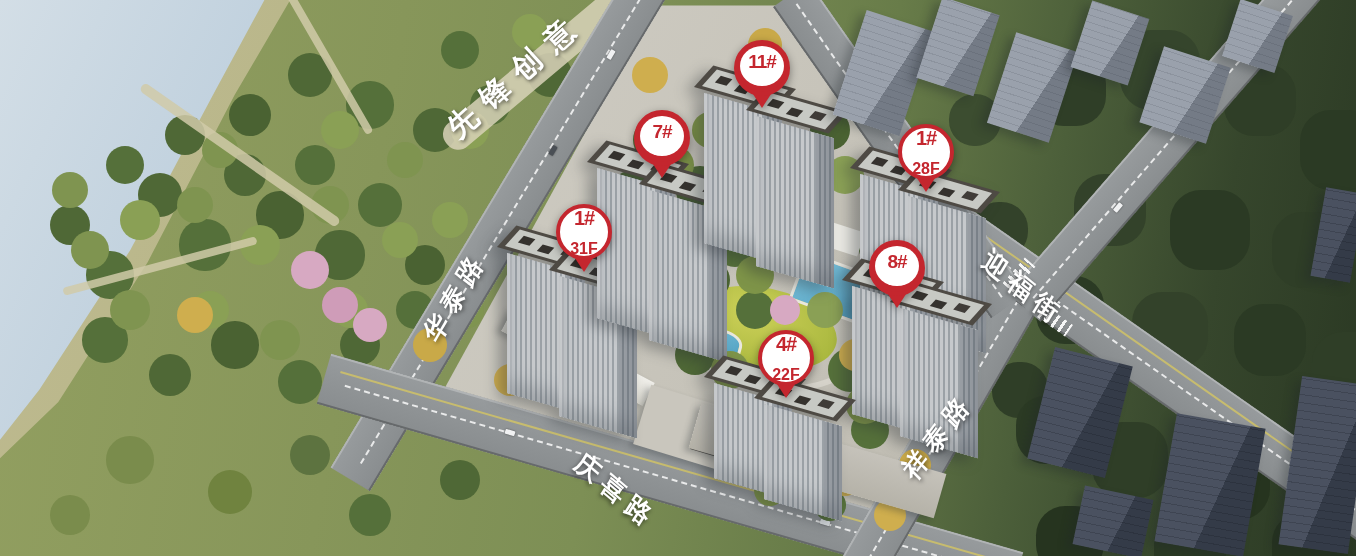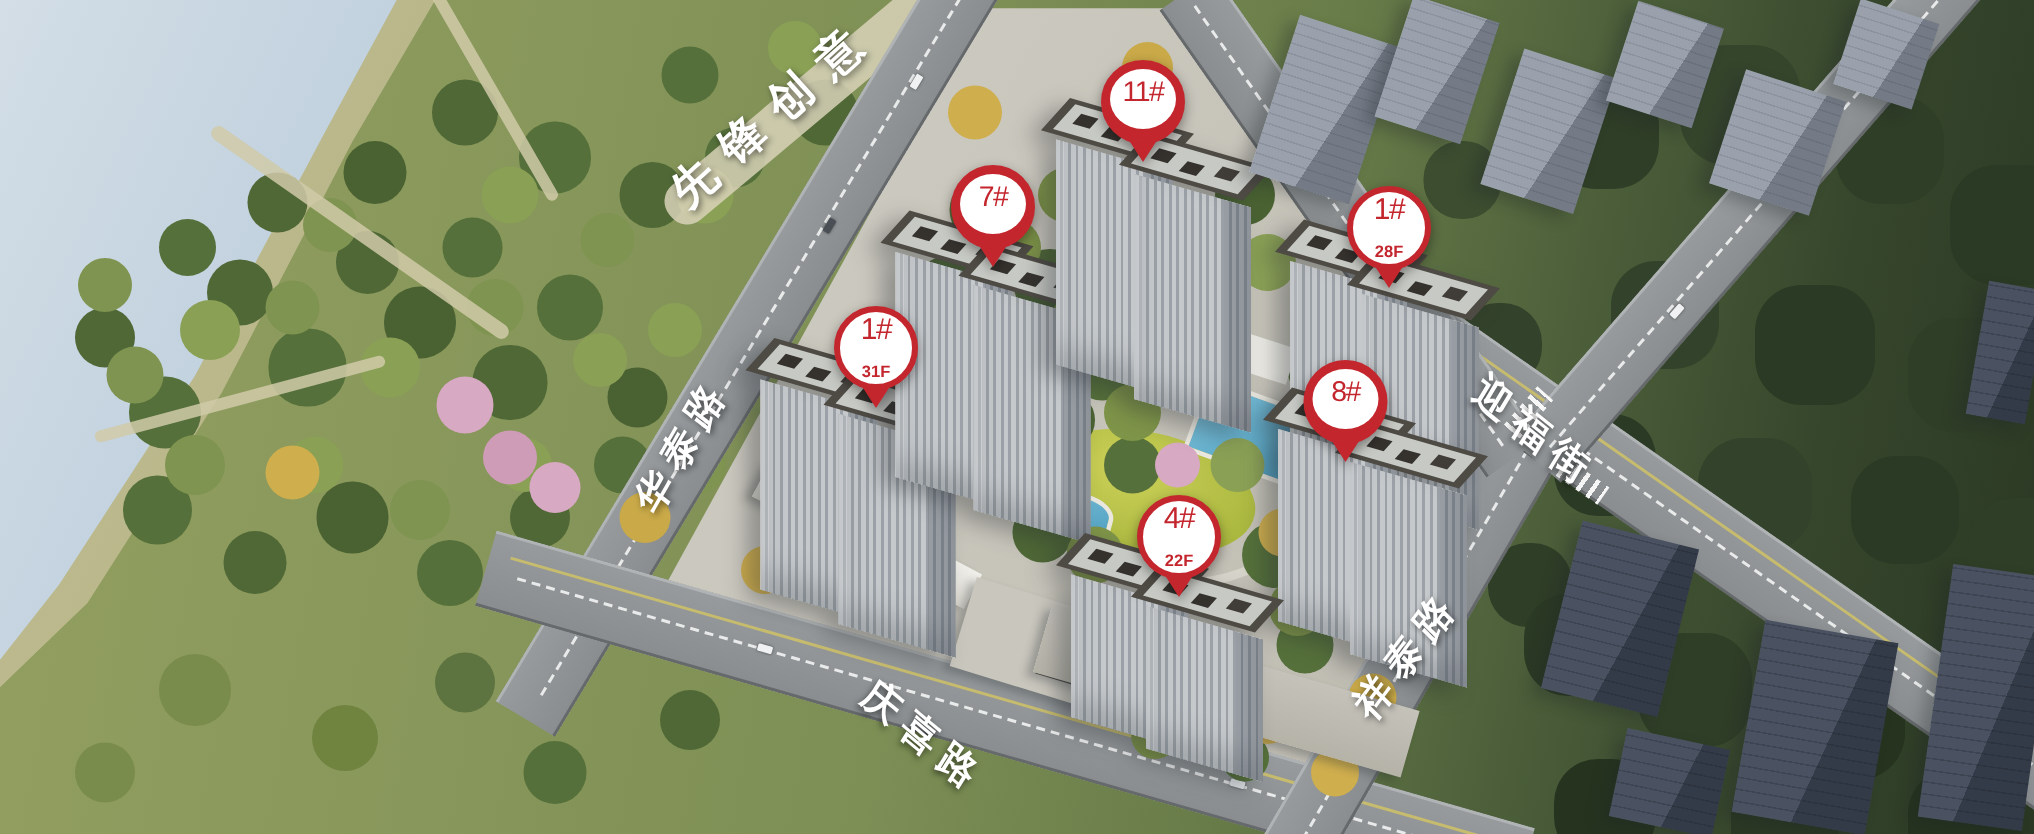--- a/index.html
+++ b/index.html
@@ -112,22 +112,22 @@
   
   .rlabel{position:absolute;color:var(--label-white,#fff);font-weight:bold;font-size:26px;
     letter-spacing:7px;white-space:nowrap;text-shadow:0 2px 4px rgba(0,0,0,.55);
     transform-origin:0 50%;z-index:15;}
   
   .pin{position:absolute;transform:translate(-50%,-100%);text-align:center;z-index:20;cursor:pointer;
     filter:drop-shadow(0 3px 4px rgba(0,0,0,.4));}
   .pin .balloon{position:relative;width:56px;height:56px;border-radius:50%;background:#fff;
     border:4px solid var(--pin-red,#c4262e);box-sizing:border-box;
     display:flex;flex-direction:column;align-items:center;justify-content:center;line-height:1;}
-  .pin .num{font-size:20px;font-weight:normal;color:var(--pin-red,#c4262e);letter-spacing:-1px;text-align:center;}
-  .pin .floors{font-size:11px;font-weight:bold;color:var(--pin-red,#c4262e);margin-top:13px;}
+  .pin .num{font-size:20px;font-weight:bold;color:var(--pin-red,#c4262e);letter-spacing:-1px;text-align:center;}
+  .pin .floors{font-size:16px;font-weight:bold;color:var(--pin-red,#c4262e);margin-top:13px;}
   .pin .tail{width:0;height:0;margin:-5px auto 0;border-left:11px solid transparent;
     border-right:11px solid transparent;border-top:17px solid var(--pin-red,#c4262e);}
   .pin--fred .balloon{background:var(--pin-red,#c4262e);justify-content:flex-start;padding-top:8px;}
   .pin--fred .balloon::before{content:'';position:absolute;top:2px;left:50%;transform:translateX(-50%);
     width:44px;height:40px;border-radius:50%;background:#fff;}
   .pin--fred .num{position:relative;z-index:1;font-size:19px;}
   .pin--fred .floors{position:relative;z-index:1;color:#fff;margin-top:6px;font-size:10px;}
 </style>
 </head>
 <body>

